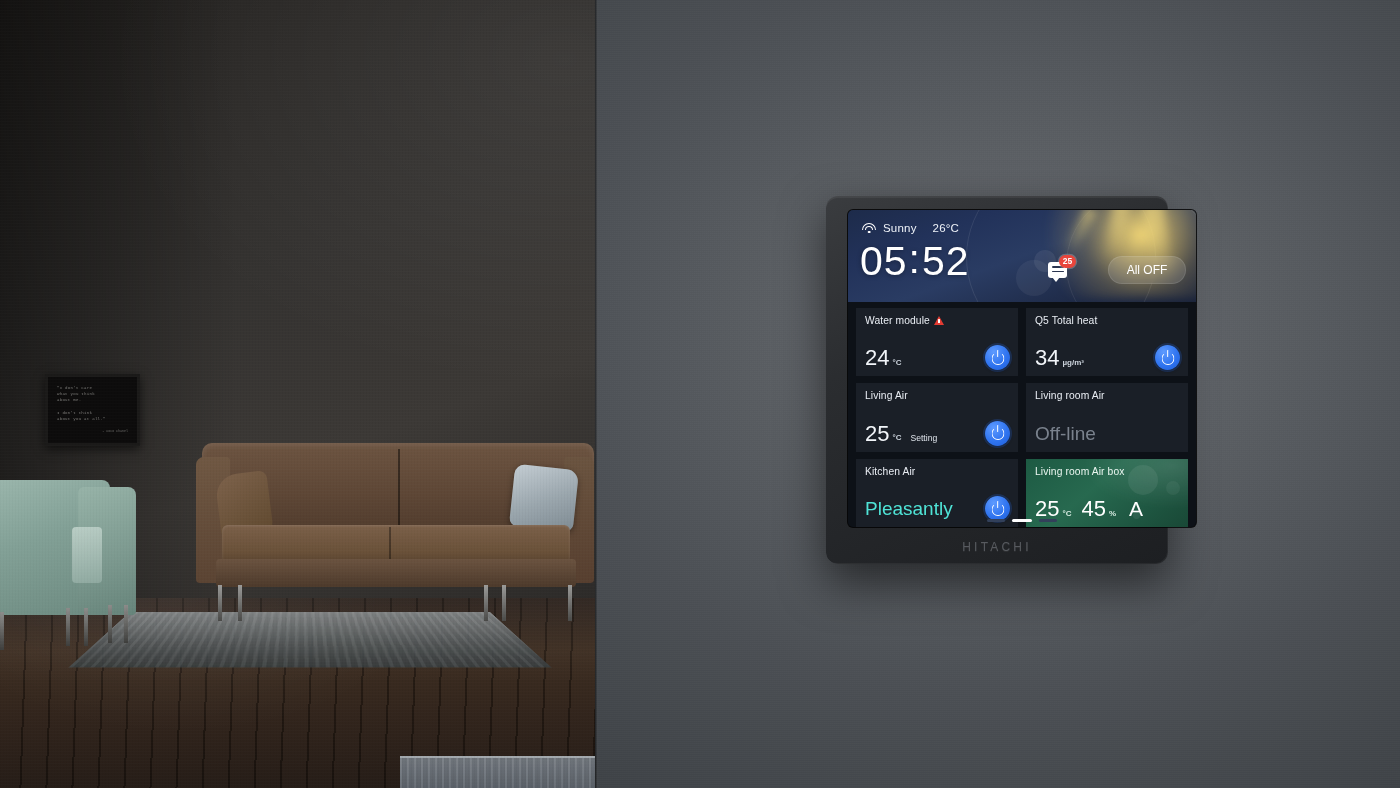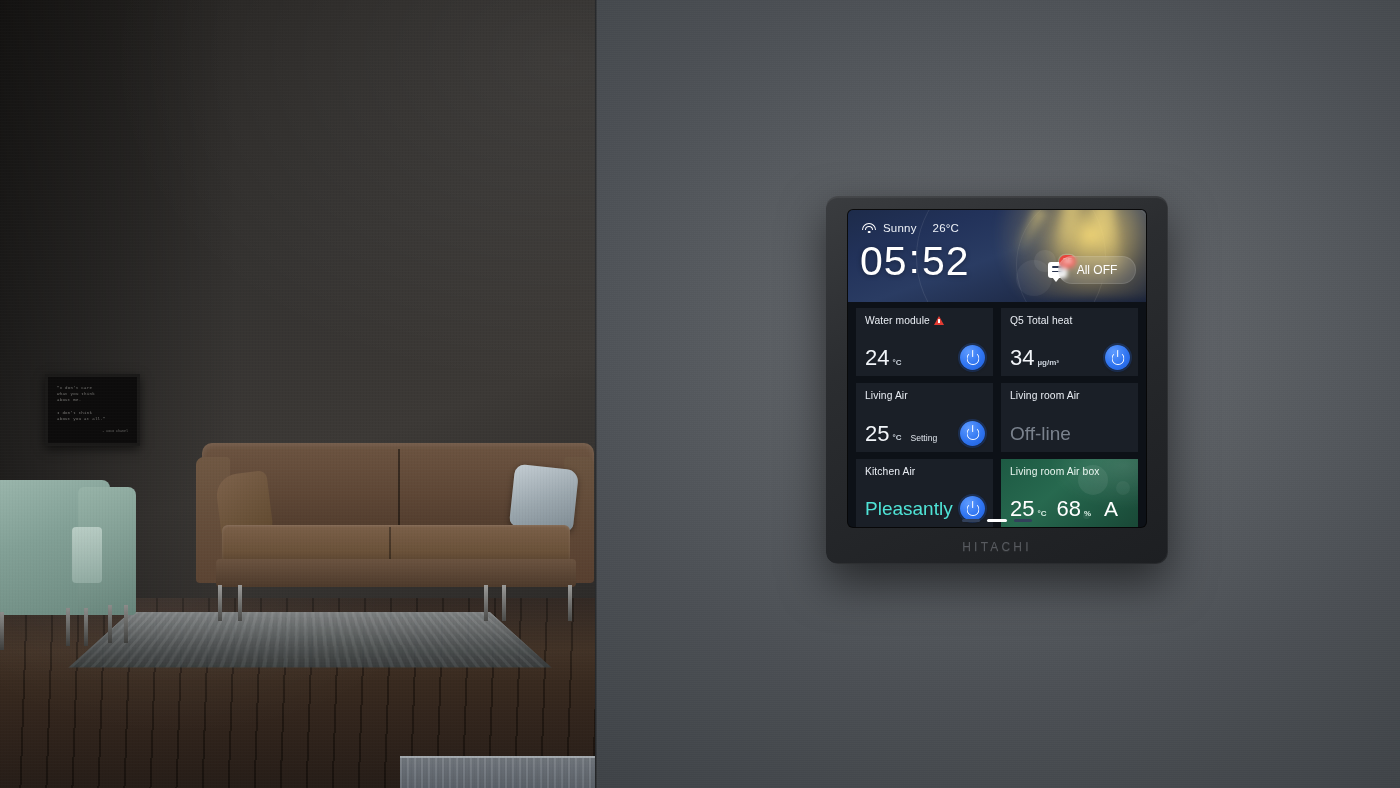--- a/index.html
+++ b/index.html
@@ -195,21 +195,21 @@
     width: 342px; height: 368px;
     border-radius: 12px;
     background: linear-gradient(155deg, #3a3c3f 0%, #2b2d30 35%, #232528 70%, #1d1f22 100%);
     box-shadow:
       0 18px 45px rgba(0,0,0,.55),
       0 2px 0 rgba(255,255,255,.06) inset,
       -1px -1px 0 rgba(255,255,255,.05) inset;
   }
   #screen {
     position: absolute; left: 22px; top: 14px;
-    width: 298px; height: 317px;
+    width: 348px; height: 317px;
     border-radius: 5px;
     overflow: hidden;
     background: #0c0f14;
     box-shadow: 0 0 0 1px rgba(0,0,0,.8), 0 0 14px rgba(0,0,0,.6) inset;
   }
 
   
   .hdr {
     position: relative;
     height: 92px;
@@ -551,21 +551,21 @@
         <div class="card green">
           <div class="g-bubble gb1"></div>
           <div class="g-bubble gb2"></div>
           <div class="g-bubble gb3"></div>
           <div class="card-title">
             <span>Living room Air box</span>
           </div>
           <div class="card-row">
             <span class="big-val">25</span>
             <span class="unit">°C</span>
-            <span class="big-val" style="margin-left:7px">68</span>
+            <span class="big-val" style="margin-left:7px">45</span>
             <span class="unit">%</span>
             <span class="mode-a">A</span>
           </div>
         </div>
       </div>
 
       <div class="pager">
         <span class="dash"></span>
         <span class="dash active"></span>
         <span class="dash"></span>

